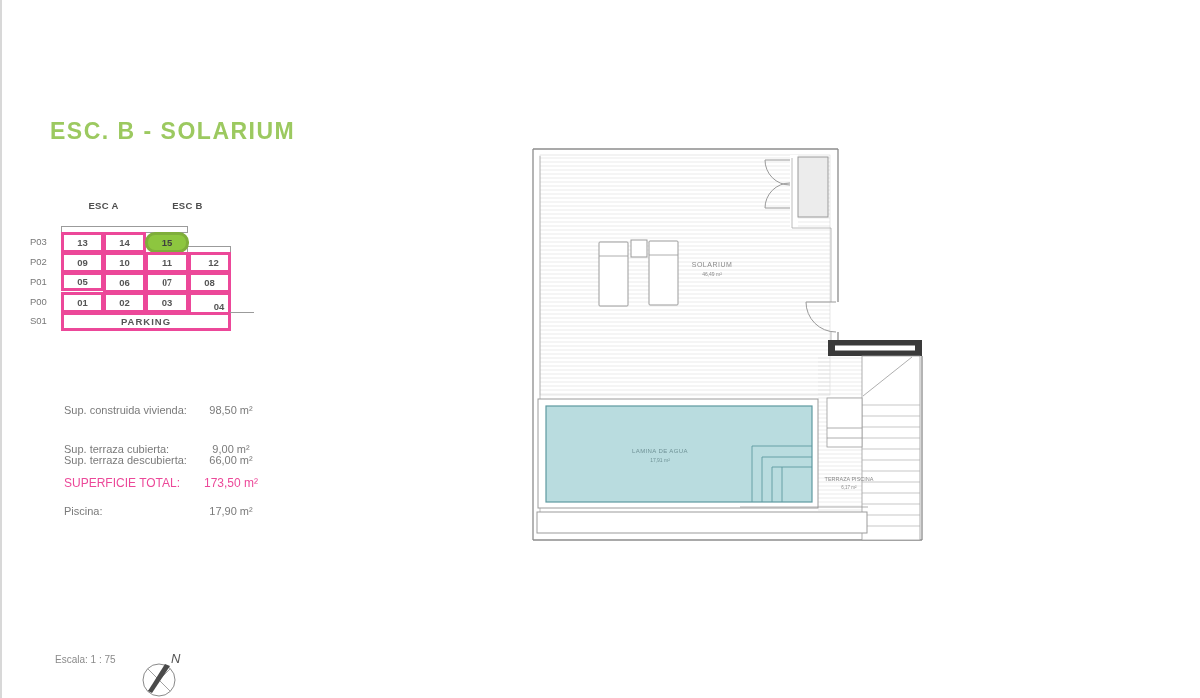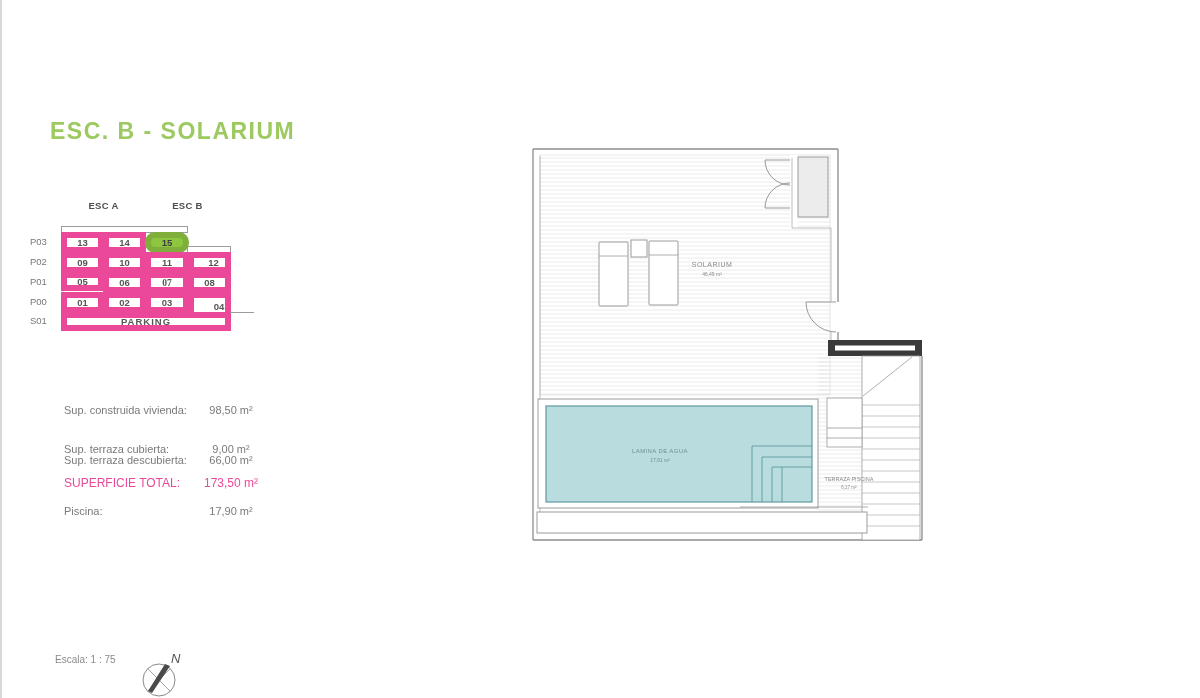--- a/index.html
+++ b/index.html
@@ -12,21 +12,21 @@
   .sheet-title{
     position:absolute;left:50px;top:118px;font-size:23px;font-weight:bold;
     letter-spacing:1.5px;color:var(--title-green,#9cc960);
   }
   
   .matrix{position:absolute;left:30px;top:200px;width:300px;height:140px;font-size:9.5px;}
   .matrix .grp{position:absolute;top:0;height:12px;font-weight:bold;color:#4d4d4d;
     text-align:center;font-size:9.5px;letter-spacing:.3px;}
   .matrix .rowlabel{position:absolute;left:0;width:26px;color:#777;}
   .matrix .cell{
-    position:absolute;border:6px solid #ec4899;background:#fff;box-sizing:border-box;
+    position:absolute;border:3px solid #ec4899;background:#fff;box-sizing:border-box;
     display:flex;align-items:center;justify-content:center;
     font-weight:bold;color:#555;font-size:9.5px;
   }
   .matrix .cell.green{background:var(--unit-highlight,#8dc63f);border-color:#7fae3a;color:#3f3f3f;border-radius:10px;}
   .matrix .strip{position:absolute;border:1px solid #9b9b9b;background:#fff;box-sizing:border-box;}
   .matrix .groundline{position:absolute;height:1px;background:#9b9b9b;}
   
   .areas{position:absolute;left:48px;top:398px;width:220px;color:#7a7a7a;font-size:11px;}
   .areas .row{position:absolute;left:0;width:220px;display:flex;}
   .areas .lbl{flex:0 0 130px;margin-left:16px;}

